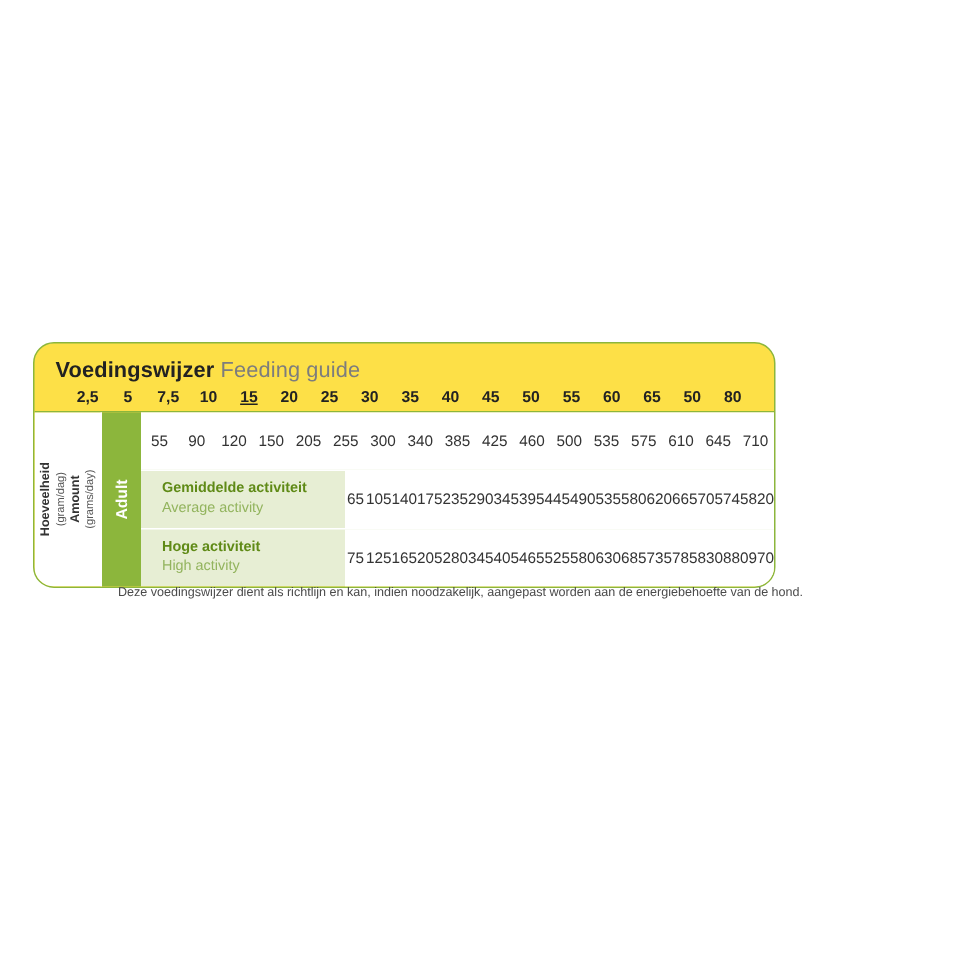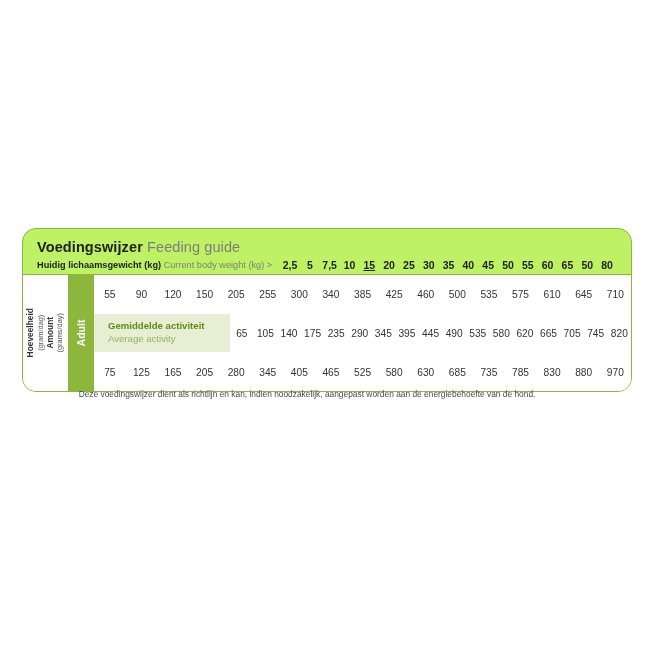--- a/index.html
+++ b/index.html
@@ -12,25 +12,25 @@
     height: 650px;
     font-family: "Liberation Sans", sans-serif;
     position: relative;
     overflow: hidden;
   }
 
   #feeding-card {
     position: absolute;
     left: 22px;
     top: 228px;
-    width: 610px;
+    width: 495px;
     border: 1px solid #8cb63c;
     border-radius: 14px;
     box-sizing: border-box;
-    background: #bef264;
+    background: #fde047;
     overflow: hidden;
   }
 
   .card-title {
     padding: 10px 14px 4px 14px;
     font-size: 14.5px;
     color: #333333;
     letter-spacing: 0.1px;
   }
   .card-title .t-nl {
@@ -161,24 +161,20 @@
 <body>
 
 <div id="feeding-card">
 
   <div class="card-title">
     <span class="t-nl">Voedingswijzer</span>
     <span class="t-en">Feeding guide</span>
   </div>
 
   <div class="weight-row">
-    <div class="weight-label">
-      <span class="wl-nl">Huidig lichaamsgewicht (kg)</span>
-      <span class="wl-en">Current body weight (kg) &gt;</span>
-    </div>
     <div class="weight-values">
         <div class="wv" style="flex: 1 1 0%;">2,5</div>
         <div class="wv" style="flex: 1 1 0%;">5</div>
         <div class="wv" style="flex: 1 1 0%;">7,5</div>
         <div class="wv" style="flex: 1 1 0%;">10</div>
         <div class="wv" style="flex: 1 1 0%; text-decoration: underline;">15</div>
         <div class="wv" style="flex: 1 1 0%;">20</div>
         <div class="wv" style="flex: 1 1 0%;">25</div>
         <div class="wv" style="flex: 1 1 0%;">30</div>
         <div class="wv" style="flex: 1 1 0%;">35</div>
@@ -249,20 +245,24 @@
             <div class="cell" style="flex: 1 1 0%;">535</div>
             <div class="cell" style="flex: 1 1 0%;">580</div>
             <div class="cell" style="flex: 1 1 0%;">620</div>
             <div class="cell" style="flex: 1 1 0%;">665</div>
             <div class="cell" style="flex: 1 1 0%;">705</div>
             <div class="cell" style="flex: 1 1 0%;">745</div>
             <div class="cell" style="flex: 1 1 0%;">820</div>
           </div>
         </div>
         <div class="drow">
+          <div class="act-names">
+            <div class="act-nl">Hoge activiteit</div>
+            <div class="act-en">High activity</div>
+          </div>
           <div class="vals">
             <div class="cell" style="flex: 1 1 0%;">75</div>
             <div class="cell" style="flex: 1 1 0%;">125</div>
             <div class="cell" style="flex: 1 1 0%;">165</div>
             <div class="cell" style="flex: 1 1 0%;">205</div>
             <div class="cell" style="flex: 1 1 0%;">280</div>
             <div class="cell" style="flex: 1 1 0%;">345</div>
             <div class="cell" style="flex: 1 1 0%;">405</div>
             <div class="cell" style="flex: 1 1 0%;">465</div>
             <div class="cell" style="flex: 1 1 0%;">525</div>

